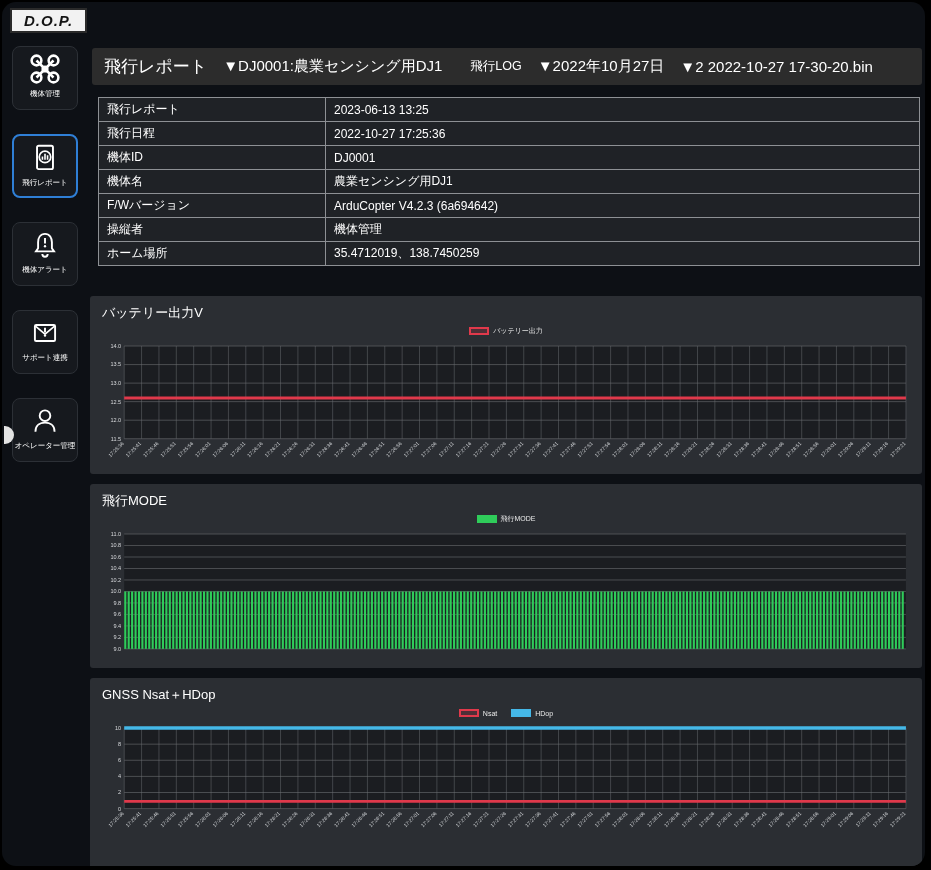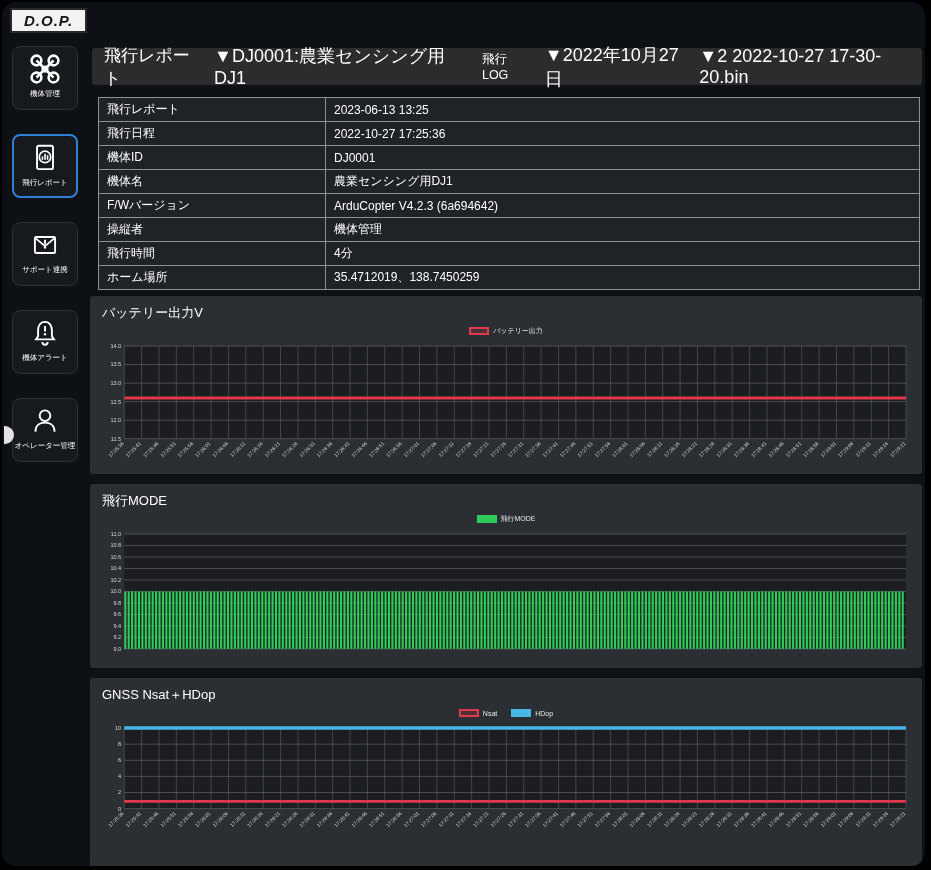--- a/index.html
+++ b/index.html
@@ -15,21 +15,21 @@
     display:flex;flex-direction:column;align-items:center;justify-content:flex-start;cursor:pointer;box-sizing:border-box;}
   .side-item.selected{border:2px solid #2f7fd6;}
   .side-item .ic{height:44px;display:flex;align-items:center;justify-content:center;}
   .side-item .lbl{font-size:7.5px;line-height:10px;color:#fff;white-space:nowrap;margin-top:-2px;}
   .drawer-handle{position:absolute;left:2px;top:424px;width:10px;height:18px;background:#e3e3e3;
     border-radius:0 9px 9px 0;z-index:6;}
   
   .main-header{position:absolute;left:90px;top:46px;width:830px;height:37px;background:#2c2c2c;
     border-radius:3px;display:flex;align-items:center;gap:16px;padding:0 12px;box-sizing:border-box;}
   .main-title{font-size:17px;font-weight:500;}
-  .hdr-select{font-size:18px;cursor:pointer;}
+  .hdr-select{font-size:15px;cursor:pointer;}
   .hdr-label{font-size:12.5px;margin-left:12px;}
   
   .info-table{position:absolute;left:96px;top:95px;width:822px;border-collapse:collapse;
     background:#1f2226;}
   .info-table td{border:1px solid #8d9094;font-size:12px;padding:2px 8px;height:19px;}
   .info-table td.k{width:210px;}
   
   .panel{position:absolute;left:88px;width:832px;background:#2b2e33;border-radius:3px;box-sizing:border-box;}
   .panel-title{font-size:13px;margin:8px 0 0 12px;}
   .legend-row{display:flex;justify-content:center;align-items:center;gap:14px;height:14px;margin-top:2px;}
@@ -81,38 +81,38 @@
             <line x1="16" y1="17.6" x2="16" y2="12"></line>
             <line x1="18.4" y1="17.6" x2="18.4" y2="13.4"></line>
           </g>
         </svg>
       </span>
       <span class="lbl">飛行レポート</span>
     </div>
     <div class="side-item">
       <span class="ic">
         <svg width="34" height="34" viewBox="0 0 32 32">
+          <path d="M16 5.5 C11.5 5.5 9.5 9.5 9.5 13.5 L9.5 19 L7.5 22 L24.5 22 L22.5 19 L22.5 13.5 C22.5 9.5 20.5 5.5 16 5.5 Z" stroke="#fff" stroke-width="1.8" fill="none"></path>
+          <path d="M13.5 24.5 a2.5 2.5 0 0 0 5 0" stroke="#fff" stroke-width="1.8" fill="none"></path>
+          <line x1="16" y1="9.5" x2="16" y2="14.5" stroke="#fff" stroke-width="1.8"></line>
+          <circle cx="16" cy="17.2" r="1.1" fill="#fff"></circle>
+        </svg>
+      </span>
+      <span class="lbl">機体アラート</span>
+    </div>
+    <div class="side-item">
+      <span class="ic">
+        <svg width="34" height="34" viewBox="0 0 32 32">
           <rect x="6.5" y="8.5" width="19" height="15" rx="1.2" stroke="#fff" stroke-width="1.8" fill="none"></rect>
           <polyline points="7,9.5 16,17 25,9.5" stroke="#fff" stroke-width="1.6" fill="none"></polyline>
           <line x1="16" y1="11" x2="16" y2="15.5" stroke="#fff" stroke-width="1.8"></line>
           <circle cx="16" cy="18.4" r="1.1" fill="#fff"></circle>
         </svg>
       </span>
       <span class="lbl">サポート連携</span>
-    </div>
-    <div class="side-item">
-      <span class="ic">
-        <svg width="34" height="34" viewBox="0 0 32 32">
-          <path d="M16 5.5 C11.5 5.5 9.5 9.5 9.5 13.5 L9.5 19 L7.5 22 L24.5 22 L22.5 19 L22.5 13.5 C22.5 9.5 20.5 5.5 16 5.5 Z" stroke="#fff" stroke-width="1.8" fill="none"></path>
-          <path d="M13.5 24.5 a2.5 2.5 0 0 0 5 0" stroke="#fff" stroke-width="1.8" fill="none"></path>
-          <line x1="16" y1="9.5" x2="16" y2="14.5" stroke="#fff" stroke-width="1.8"></line>
-          <circle cx="16" cy="17.2" r="1.1" fill="#fff"></circle>
-        </svg>
-      </span>
-      <span class="lbl">機体アラート</span>
     </div>
     <div class="side-item">
       <span class="ic">
         <svg width="34" height="34" viewBox="0 0 32 32">
           <circle cx="16" cy="11" r="5" stroke="#fff" stroke-width="1.8" fill="none"></circle>
           <path d="M7 26 C7 19.5 12 17.5 16 17.5 C20 17.5 25 19.5 25 26" stroke="#fff" stroke-width="1.8" fill="none"></path>
         </svg>
       </span>
       <span class="lbl">オペレーター管理</span>
     </div>
@@ -144,24 +144,20 @@
           <td class="k">機体名</td>
           <td>農業センシング用DJ1</td>
         </tr>
         <tr>
           <td class="k">F/Wバージョン</td>
           <td>ArduCopter V4.2.3 (6a694642)</td>
         </tr>
         <tr>
           <td class="k">操縦者</td>
           <td>機体管理</td>
-        </tr>
-        <tr>
-          <td class="k">飛行時間</td>
-          <td>4分</td>
         </tr>
         <tr>
           <td class="k">ホーム場所</td>
           <td>35.4712019、138.7450259</td>
         </tr>
       </tbody>
   </table>
 
   <div class="panel" id="panel-0">
     <div class="panel-title">バッテリー出力V</div>

